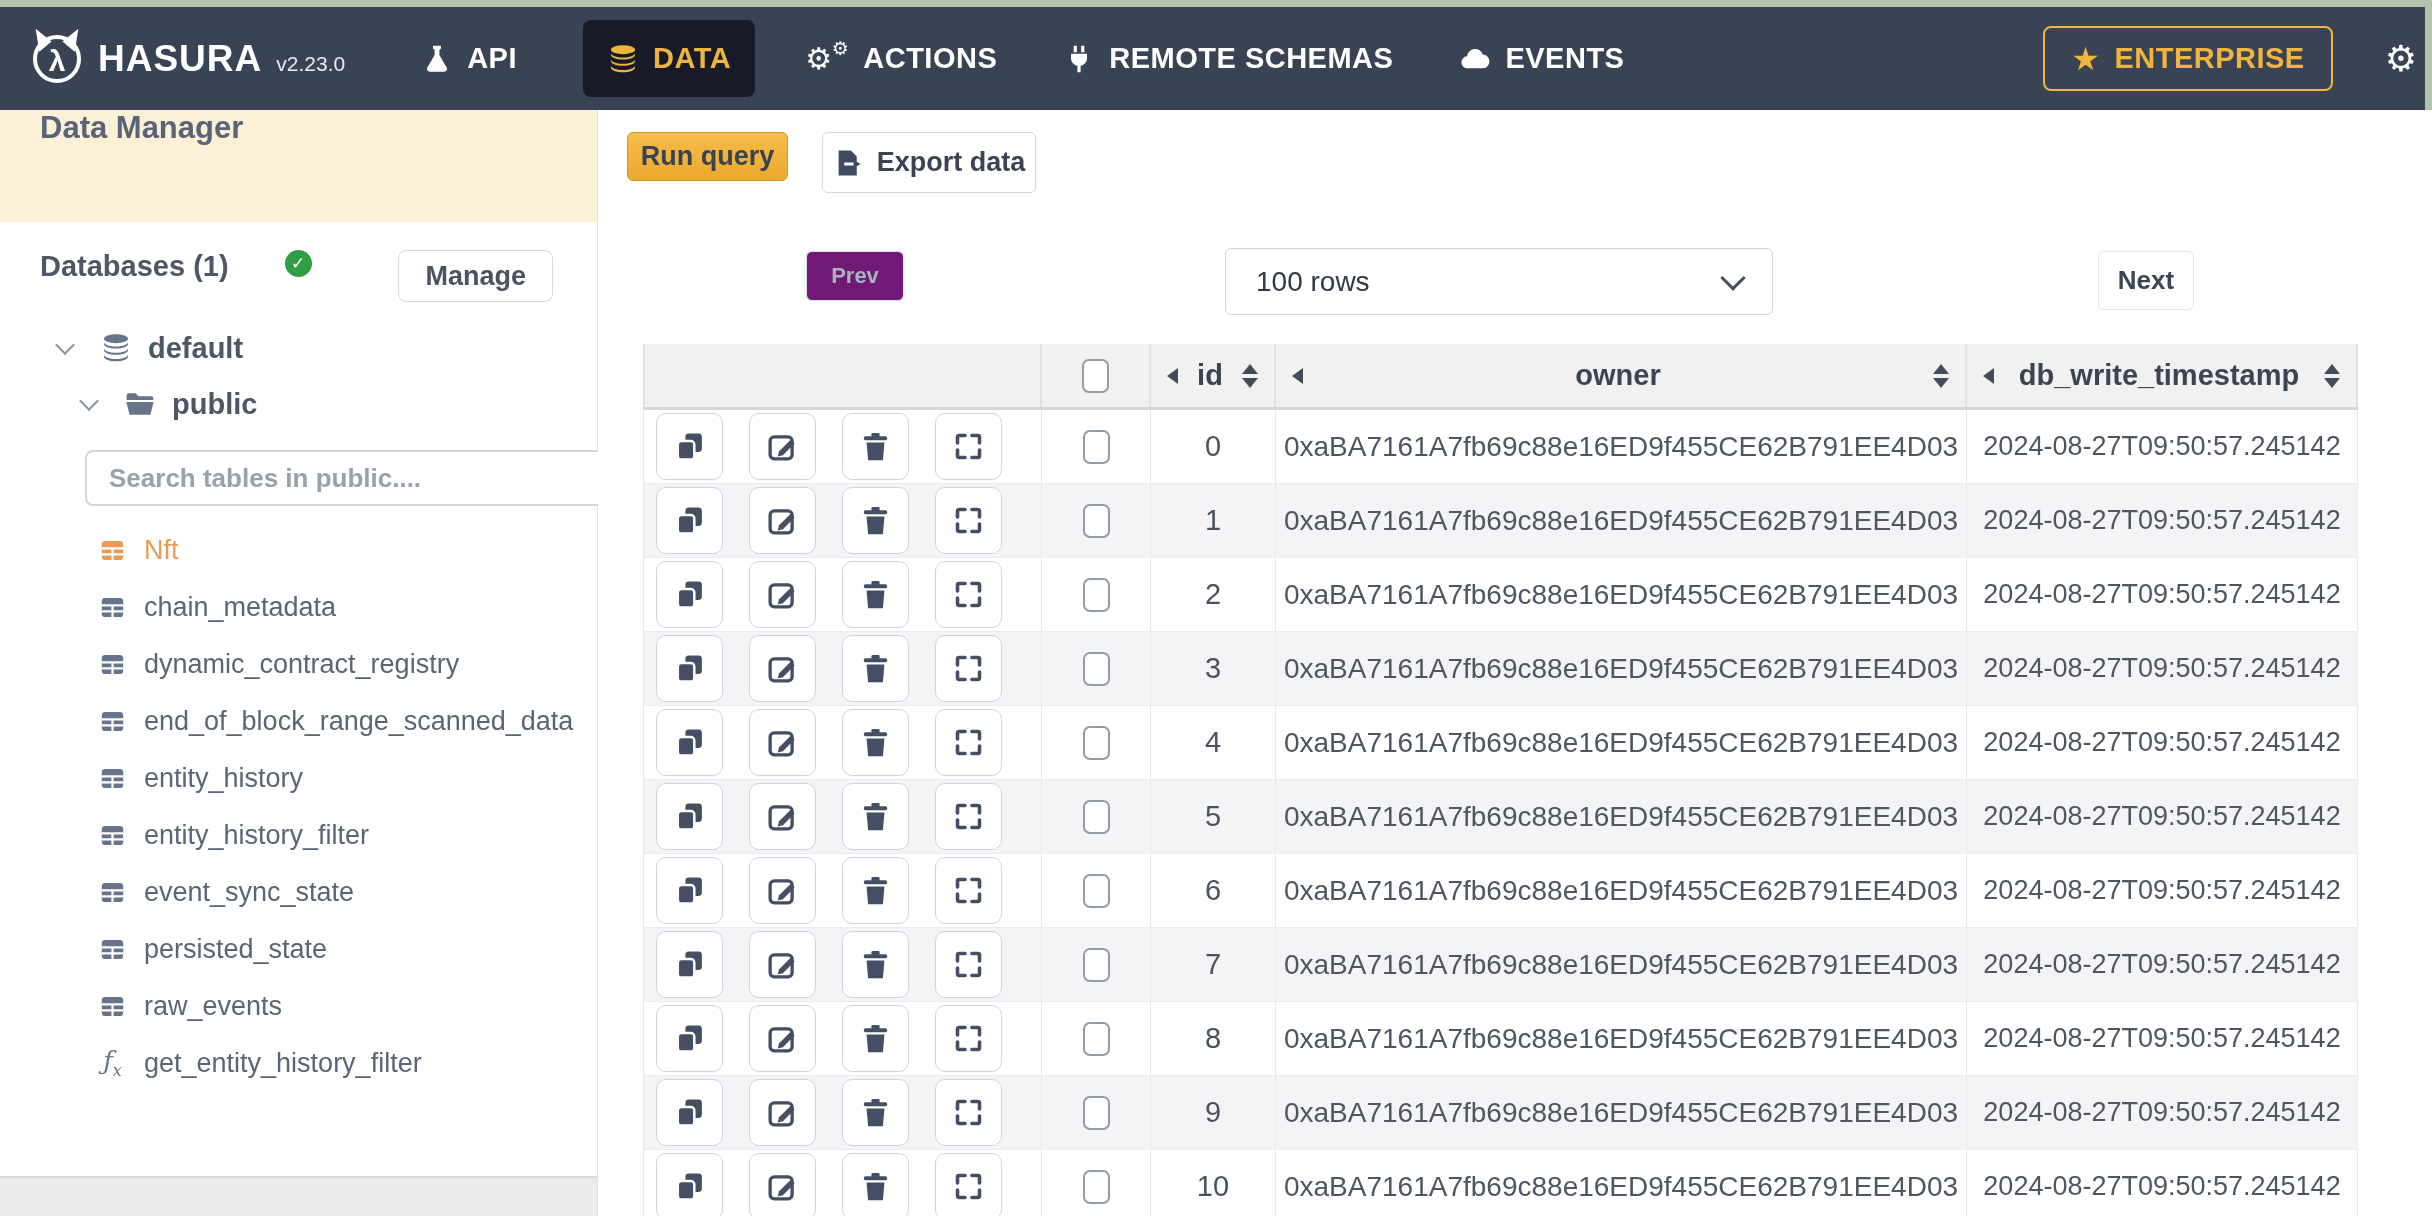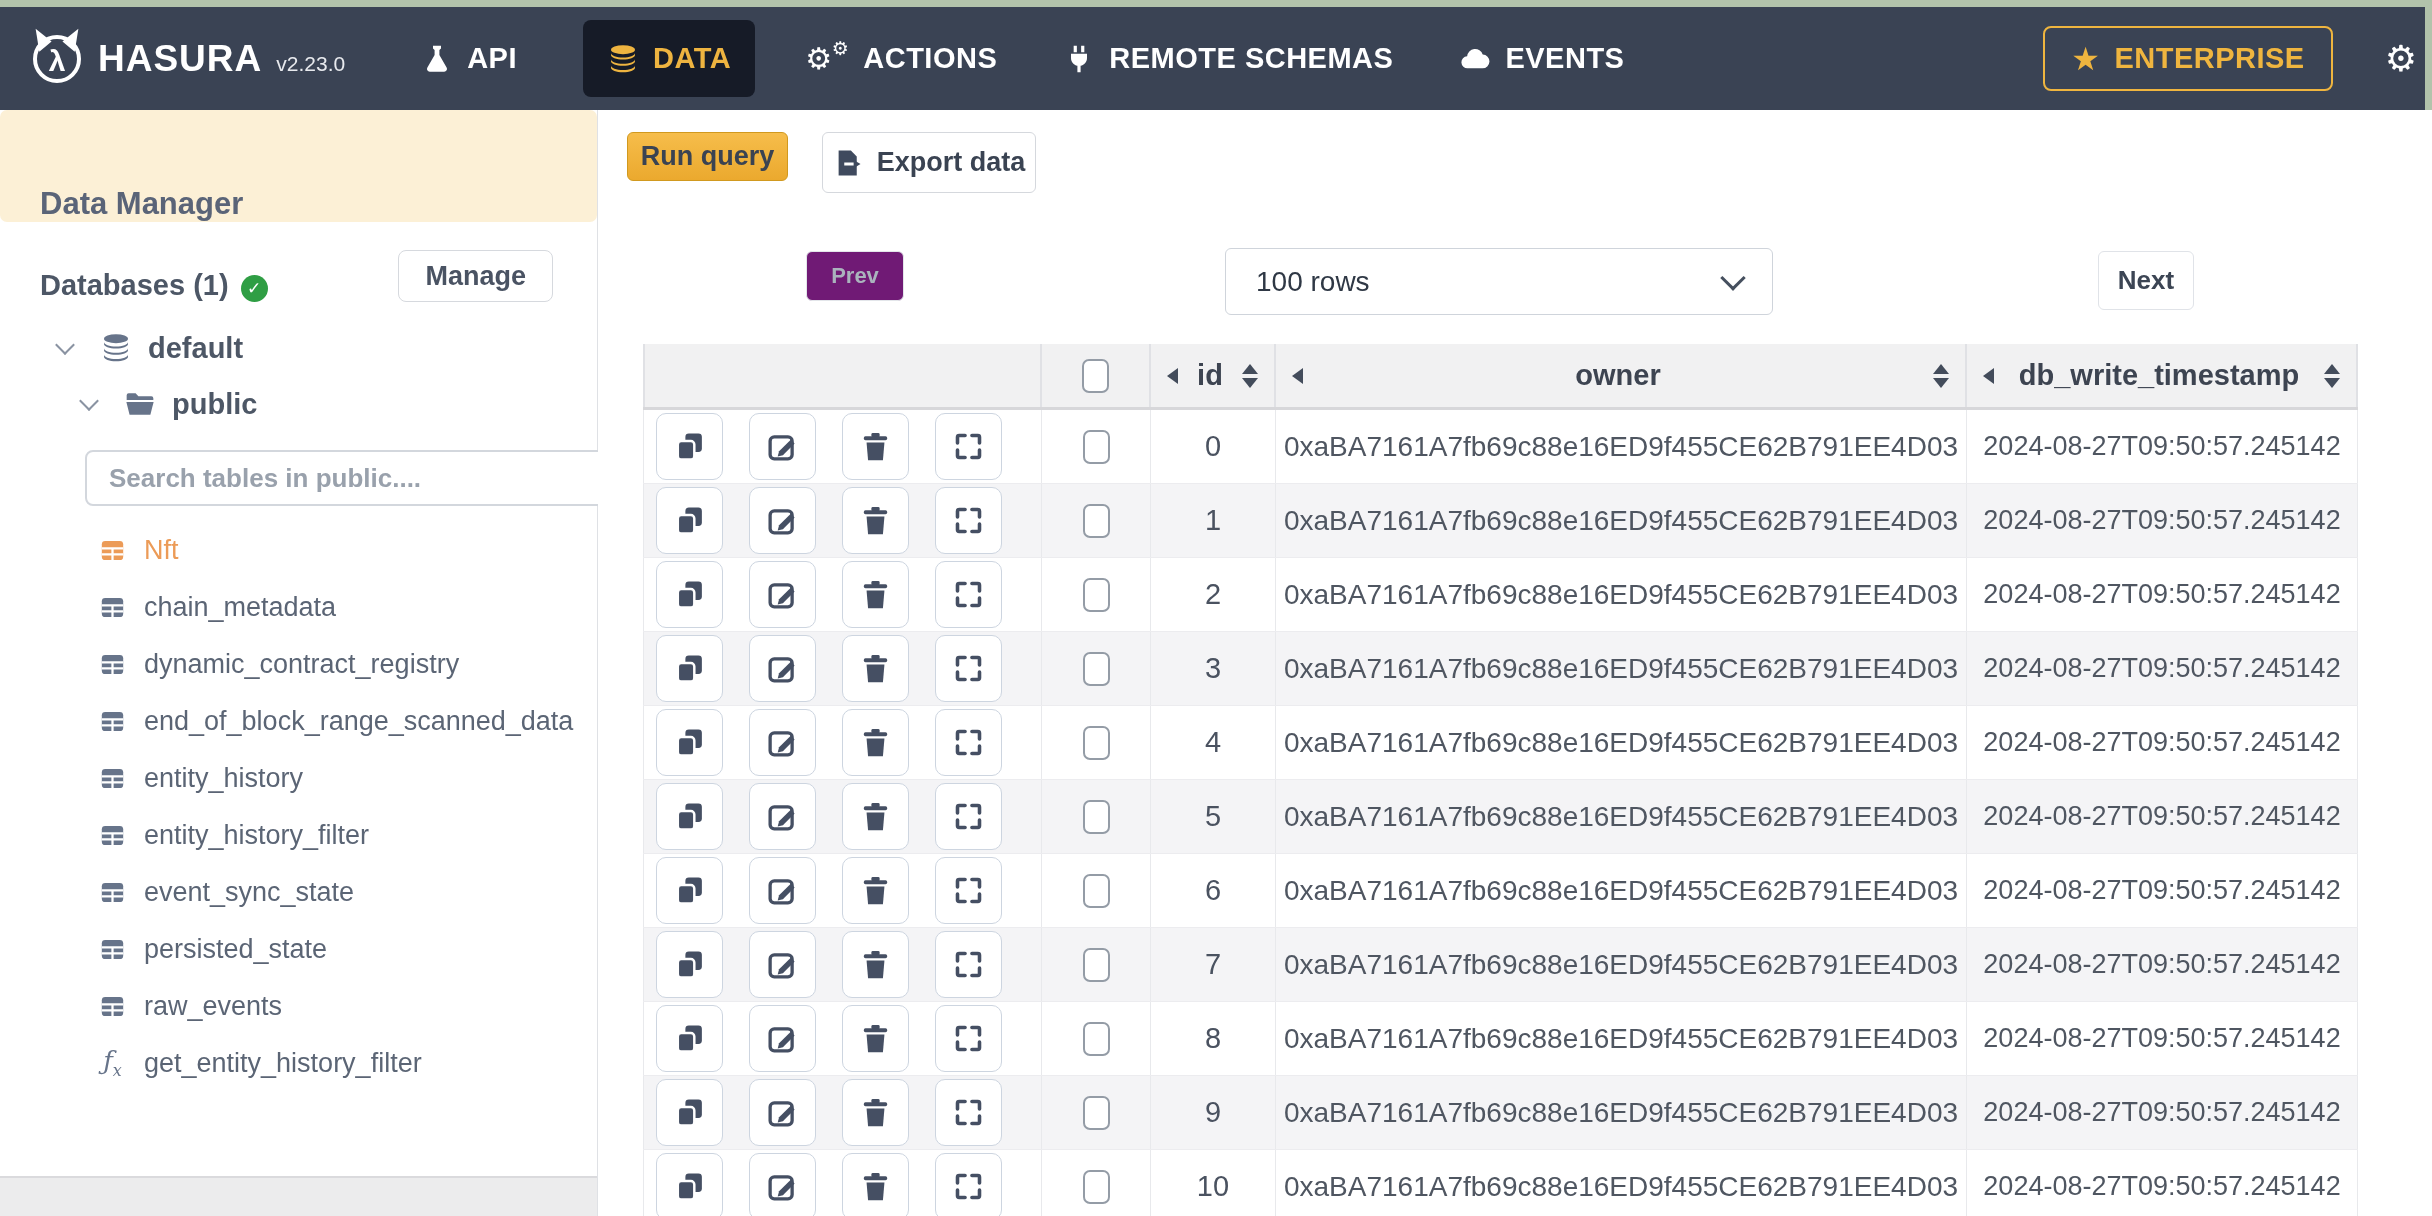--- a/index.html
+++ b/index.html
@@ -33,23 +33,23 @@
     letter-spacing:.5px; padding:14px 26px; cursor:pointer; }
   .enterprise .star { font-size:32px; line-height:30px; }
   .nav-gear { color:#fff; font-size:36px; margin:0 8px 0 52px; cursor:pointer; }
 
   
   .app-body { display:flex; height:1106px; }
   .sidebar { position:relative; width:598px; border-right:1px solid #dfe1e5; background:#fff; flex:none; }
   .main { flex:1; position:relative; background:#fff; }
 
   
-  .dm-header { height:112px; background:#fcf0d6; display:flex; align-items:flex-end; padding-left:40px;border-radius:7px; }
+  .dm-header { height:112px; background:#fcf0d6; display:flex; align-items:flex-start; padding-left:40px; }
   .dm-header span { color:#5a6478; font-size:31px; font-weight:bold; }
-  .db-row { margin-top:28px; height:52px; display:flex; align-items:flex-end; padding:0 44px 0 40px; }
+  .db-row { margin-top:28px; height:52px; display:flex; align-items:flex-start; padding:0 44px 0 40px;gap:44px; }
   .db-label { color:#4d5766; font-size:29px; font-weight:bold; }
   .check-circle { width:27px; height:27px; border-radius:50%; background:#2f9e44; color:#fff;
     font-size:17px; font-weight:bold; display:inline-flex; align-items:center; justify-content:center; margin-left:12px; }
   .manage-btn { margin-left:auto; height:52px; padding:0 26px; background:#fff; border:1.5px solid #d6d9de;
     border-radius:8px; color:#4a5363; font-size:27px; font-weight:bold; cursor:pointer;
     font-family:inherit; }
   .tree-row { display:flex; align-items:center; height:56px; color:#4d5766; font-size:29px; font-weight:bold; }
   .tree-row.lvl1 { margin-top:18px; padding-left:58px;align-items:center; }
   .tree-row.lvl2 { padding-left:82px; }
   .chev { width:14px; height:14px; border-right:2.5px solid #8a93a2; border-bottom:2.5px solid #8a93a2;

